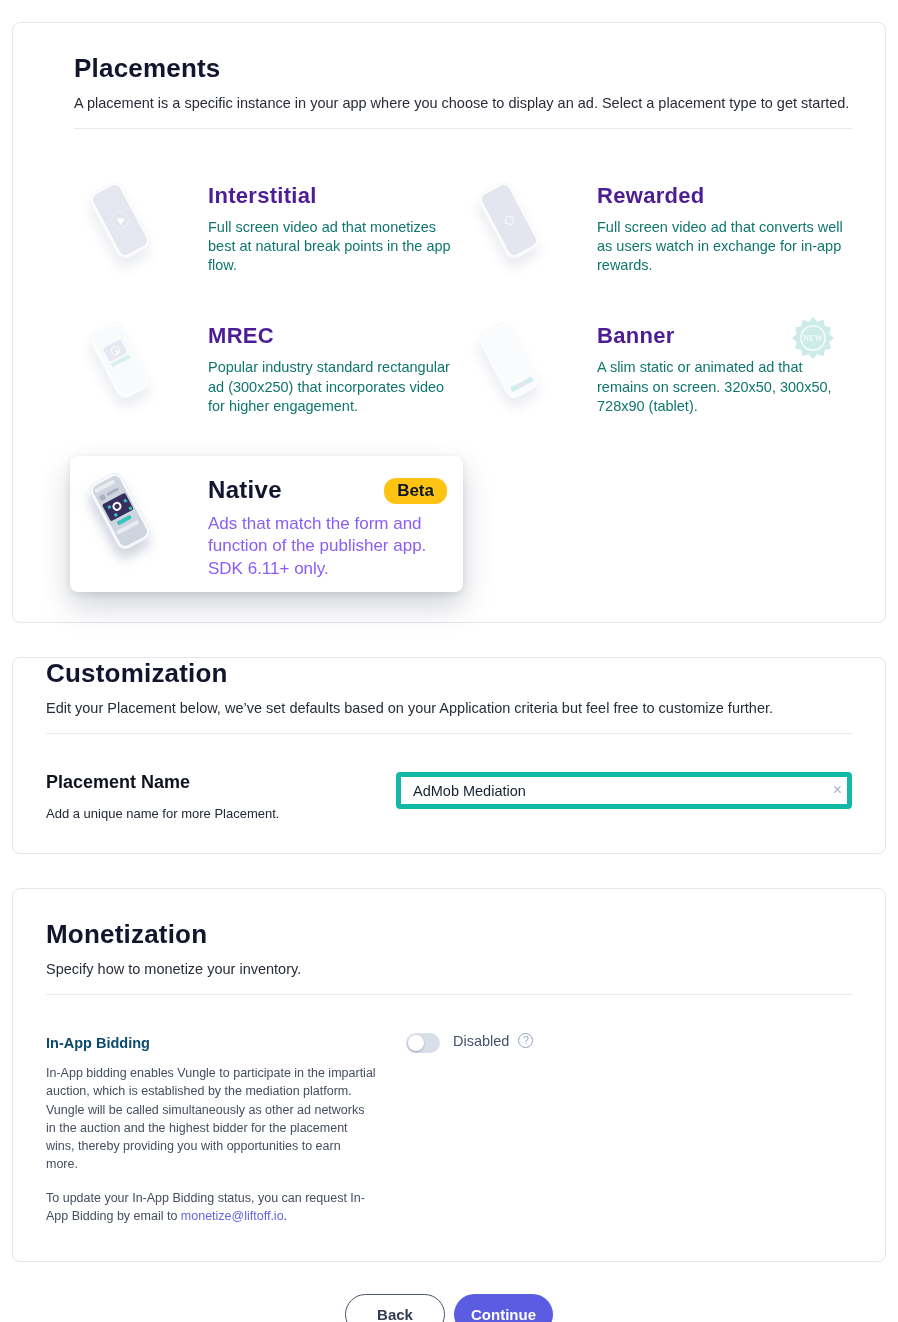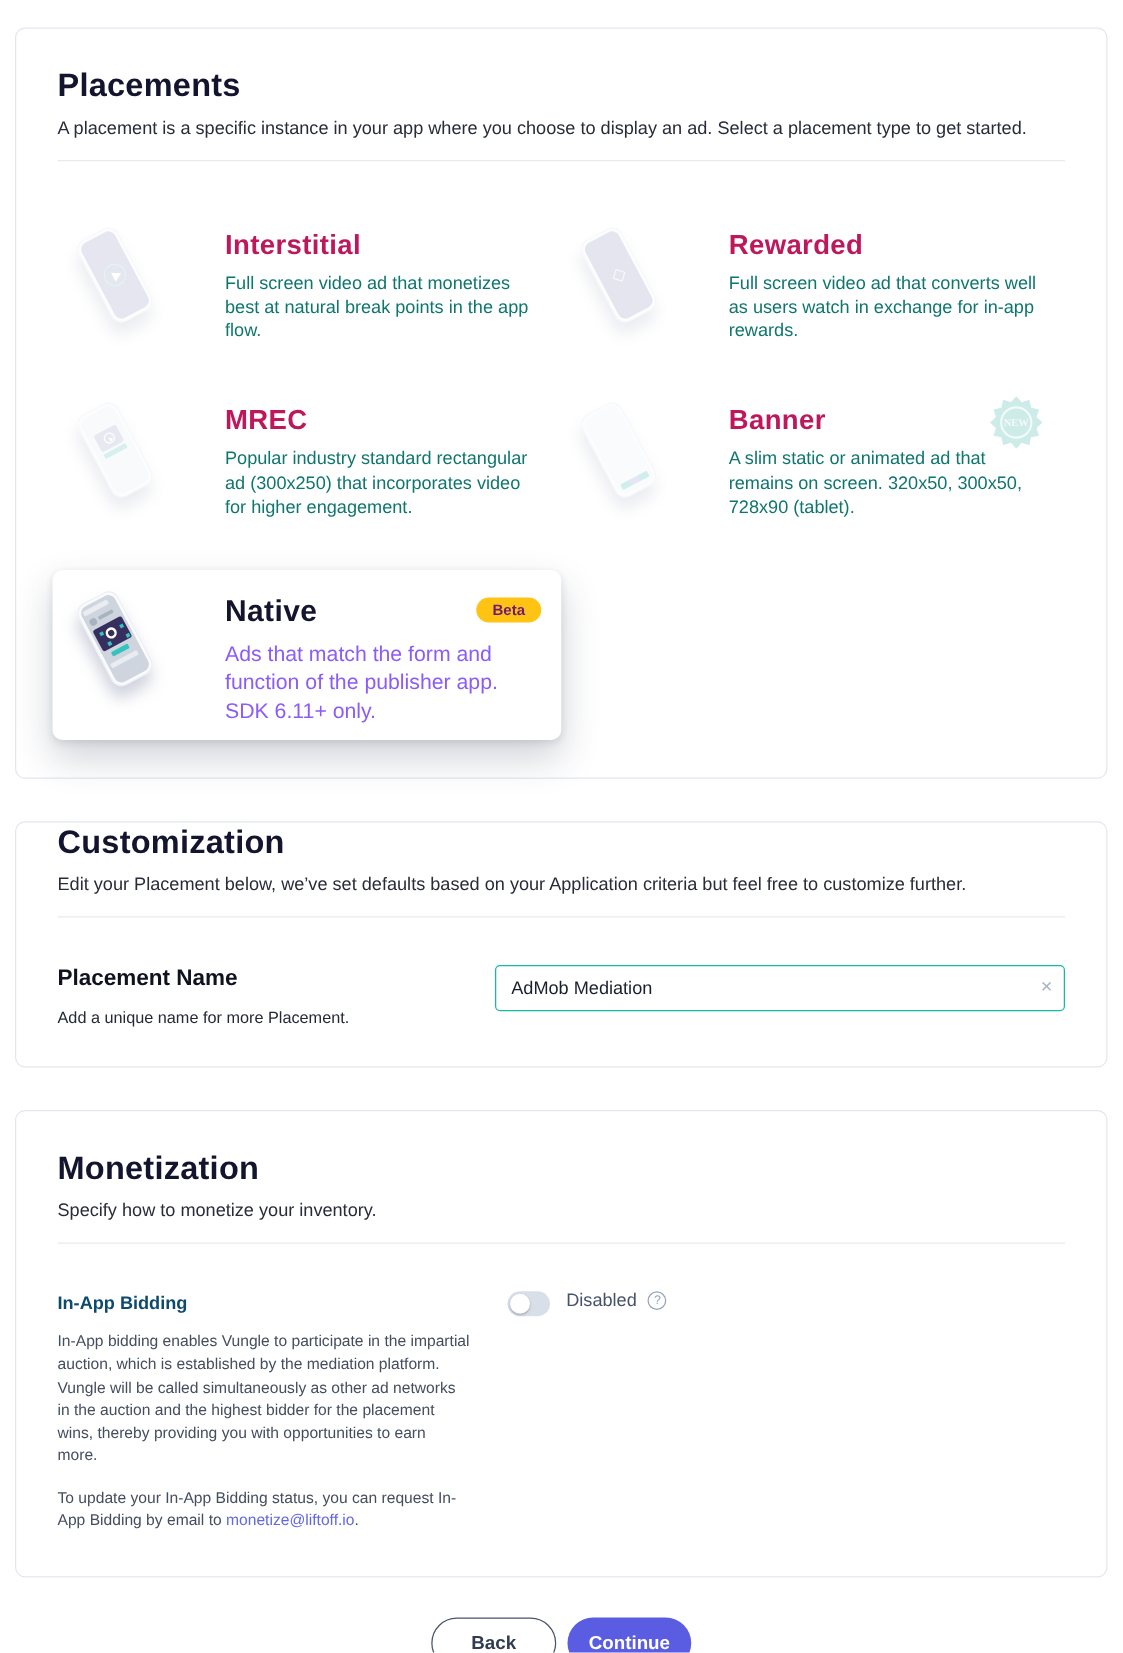--- a/index.html
+++ b/index.html
@@ -8,42 +8,42 @@
 
   .card { margin:0 12px; border:1px solid #e2e7ee; border-radius:8px; background:#fff; }
   .card-pad { padding:0 33px; }
 
   
   .sec-title { font-size:26px; font-weight:700; color:#13142e; letter-spacing:.2px; }
   .sec-sub   { font-size:14.5px; color:#272c38; margin-top:11px; }
   .divider   { border-top:1px solid #e6e9ee; margin-top:17px; }
 
   
-  #placements-card { margin-top:22px; padding-top:30px; padding-bottom:30px; }
+  #placements-card { margin-top:22px; padding-top:30px; padding-bottom:30px;padding-left:28px; }
   .opt-grid { display:grid; grid-template-columns:1fr 1fr; row-gap:40px; margin:46px 33px 0; }
   .option { display:flex; gap:16px; position:relative; }
   .illus { width:118px; height:98px; position:relative; flex:none; }
   .opt-text { flex:1; min-width:0; }
   .opt-title { font-size:22px; font-weight:700; letter-spacing:.3px; margin-top:8px; }
   .opt-desc  { font-size:14.5px; line-height:1.32; margin-top:9px; max-width:255px; }
-  .option.disabled .opt-title { color:#be185d; }
+  .option.disabled .opt-title { color:#4c1d95; }
   .option.disabled .opt-desc  { color:#0f766e; }
   .option.disabled .illus { opacity:.42; }
 
   
   #option-native {
     grid-column:1; background:#fff; border-radius:8px; margin-left:-4px;
     padding:10px 16px 12px 4px;
     box-shadow:0 14px 30px rgba(45,55,80,.22), 0 2px 6px rgba(45,55,80,.12);
   }
   #option-native .opt-title { font-size:24px; color:#13142e; margin-top:10px; }
   #option-native .opt-desc  { font-size:17px; color:#8b5cf6; max-width:262px; }
   .native-title-row { display:flex; align-items:flex-start; justify-content:space-between; }
   .beta-badge {
-    background:#ffc413; color:#701a75; font-size:12px; font-weight:600;
+    background:#ffc413; color:#0f172a; font-size:17px; font-weight:600;
     border-radius:12px; padding:3px 13px; margin-top:12px;
   }
 
   
   .new-seal { position:absolute; top:2px; right:18px; width:42px; height:42px; }
 
   
   .phone {
     position:absolute; left:28px; top:8px; width:36px; height:74px;
     background:#fafbfd; border-radius:9px; padding:3px;
@@ -87,21 +87,21 @@
   .nb-bot  { position:absolute; left:2px; top:50px; width:24px; height:4px; background:#e9edf2; border-radius:1px; }
 
   
   #customization-card { margin-top:34px; padding-bottom:32px; }
   .form-row { display:flex; margin:38px 33px 0; align-items:flex-start; }
   .form-label-col { width:350px; flex:none; }
   .field-label { font-size:18px; font-weight:700; color:#10131f; }
   .field-help  { font-size:13px; color:#232936; margin-top:13px; }
   .input-wrap { position:relative; width:460px; }
   .text-input {
-    width:100%; height:37px; border:1px solid #14b8a6; border-radius:4px;
+    width:100%; height:37px; border:5px solid #14b8a6; border-radius:4px;
     padding:0 32px 0 12px; font-size:14.5px; color:#18202f;
     font-family:"Liberation Sans", sans-serif; outline:none; background:#fff;
   }
   .clear-btn { position:absolute; right:10px; top:8px; font-size:16px; color:#a6b2c2;
                background:none; border:none; cursor:pointer; line-height:20px; }
 
   
   #monetization-card { margin-top:34px; padding-top:30px; padding-bottom:36px; }
   .bidding-row { display:flex; margin:40px 33px 0; align-items:flex-start; }
   .bidding-left { width:330px; flex:none; }

